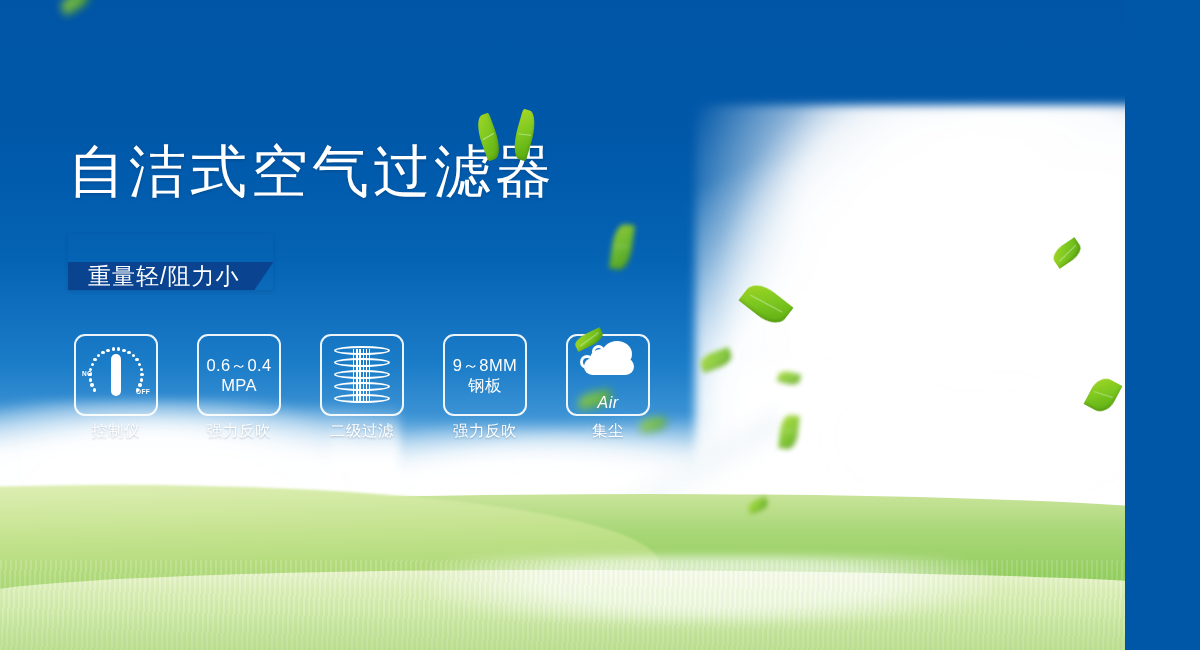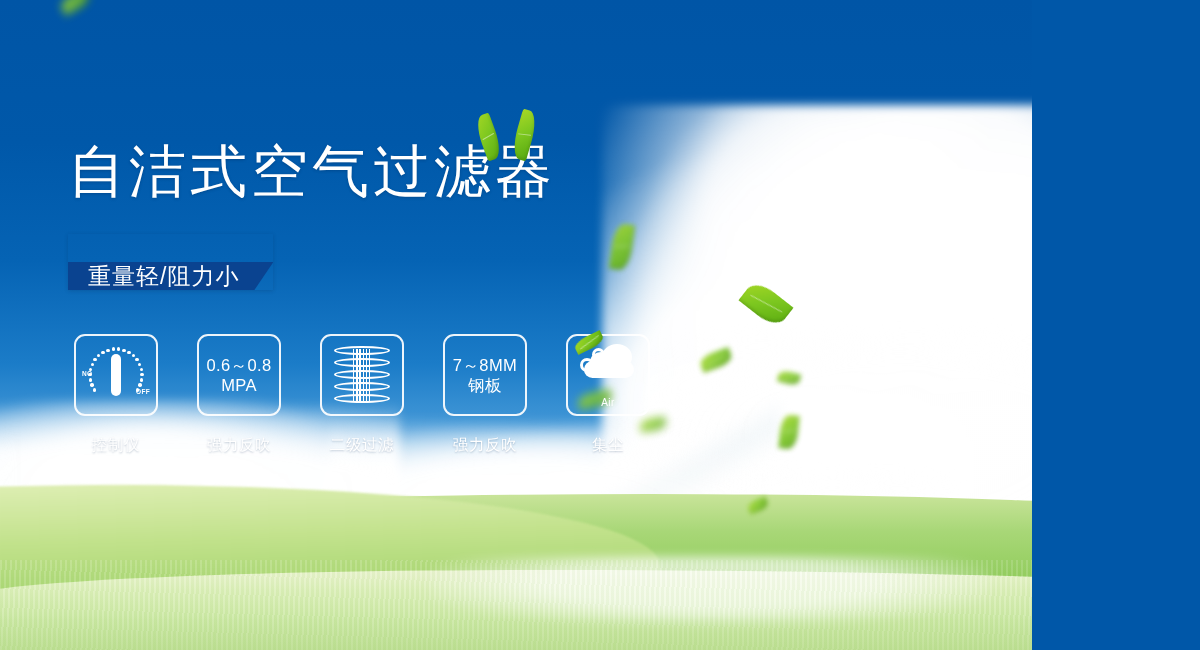--- a/index.html
+++ b/index.html
@@ -4,21 +4,21 @@
 <style>
   * { margin:0; padding:0; box-sizing:border-box; }
   html,body { width:1200px; height:650px; overflow:hidden; }
   body {
     font-family:"Liberation Sans","DejaVu Sans",sans-serif;
     background:#0057a8;
   }
 
   #banner {
     position:relative;
-    width:1032px; height:650px;
+    width:1125px; height:650px;
     overflow:hidden;
     background:
       linear-gradient(to bottom,
         #0055a6 0%,
         #0058a9 22%,
         #0563b4 40%,
         #1b7cc8 56%,
         #4d9fdb 68%,
         #82bfea 76%,
         #b9dcf3 83%,
@@ -189,21 +189,21 @@
     border:2px solid rgba(255,255,255,.92);
     border-radius:11px;
     display:flex; flex-direction:column;
     align-items:center; justify-content:center;
     color:#ffffff;
     position:relative;
   }
   .feature-text { font-size:16.5px; line-height:1.22; text-align:center; letter-spacing:.4px; }
   .feature-text .l2 { display:block; }
   .feature-label {
-    margin-top:19px; font-size:15.5px; color:#ffffff;
+    margin-top:5px; font-size:15.5px; color:#ffffff;
     white-space:nowrap; letter-spacing:.6px;
     text-shadow:0 1px 2px rgba(0,35,80,.25);
   }
 
   
   .gauge { position:relative; width:66px; height:62px; }
   .gauge .needle {
     position:absolute; left:50%; top:10px; margin-left:-5px;
     width:10px; height:42px; background:#fff; border-radius:6px;
   }
@@ -230,21 +230,21 @@
     background:repeating-linear-gradient(90deg,#fff 0 1.4px, transparent 1.4px 3.2px);
   }
 
   
   .cloudicon { position:relative; width:60px; height:40px; }
   .cloudicon .puff { position:absolute; background:#fff; border-radius:50%; }
   .cloudicon .base { position:absolute; left:6px; bottom:4px; width:50px; height:17px; background:#fff; border-radius:9px; }
   .cloudicon .ring {
     position:absolute; border:3px solid #fff; border-radius:50%; background:transparent;
   }
-  .air-label { font-size:10px; color:#fff; margin-top:15px; letter-spacing:.5px; }
+  .air-label { font-size:16px; color:#fff; margin-top:15px; letter-spacing:.5px;font-style:italic; }
 </style>
 </head>
 <body>
 
 <div id="banner">
 
   <div class="cloud-layer" id="cloud-right-tower"></div>
   <div class="cloud-layer" id="cloud-right-lower"></div>
   <div class="cloud-layer" id="cloud-center-bank"></div>
   <div class="cloud-layer" id="cloud-left-bank"></div>
@@ -316,21 +316,21 @@
             <span class="tick" style="left: 55.2162px; top: 39.4988px;"></span>
             <span class="tick" style="left: 52.598px; top: 44.213px;"></span>
           </div>
       </div>
       <div class="feature-label">控制仪</div>
     </div>
 
     <div class="feature">
       <div class="feature-box">
         <div class="feature-text">
-          <span>0.6～0.8</span>
+          <span>0.6～0.4</span>
           <span class="l2">MPA</span>
         </div>
       </div>
       <div class="feature-label">强力反吹</div>
     </div>
 
     <div class="feature">
       <div class="feature-box">
         <div class="filtercart">
           <div class="core"></div>
@@ -340,21 +340,21 @@
           <div class="disc" style="top:36px;"></div>
           <div class="disc" style="top:48px;"></div>
         </div>
       </div>
       <div class="feature-label">二级过滤</div>
     </div>
 
     <div class="feature">
       <div class="feature-box">
         <div class="feature-text">
-          <span>7～8MM</span>
+          <span>9～8MM</span>
           <span class="l2">钢板</span>
         </div>
       </div>
       <div class="feature-label">强力反吹</div>
     </div>
 
     <div class="feature">
       <div class="feature-box">
         <div class="cloudicon">
           <div class="base"></div>

